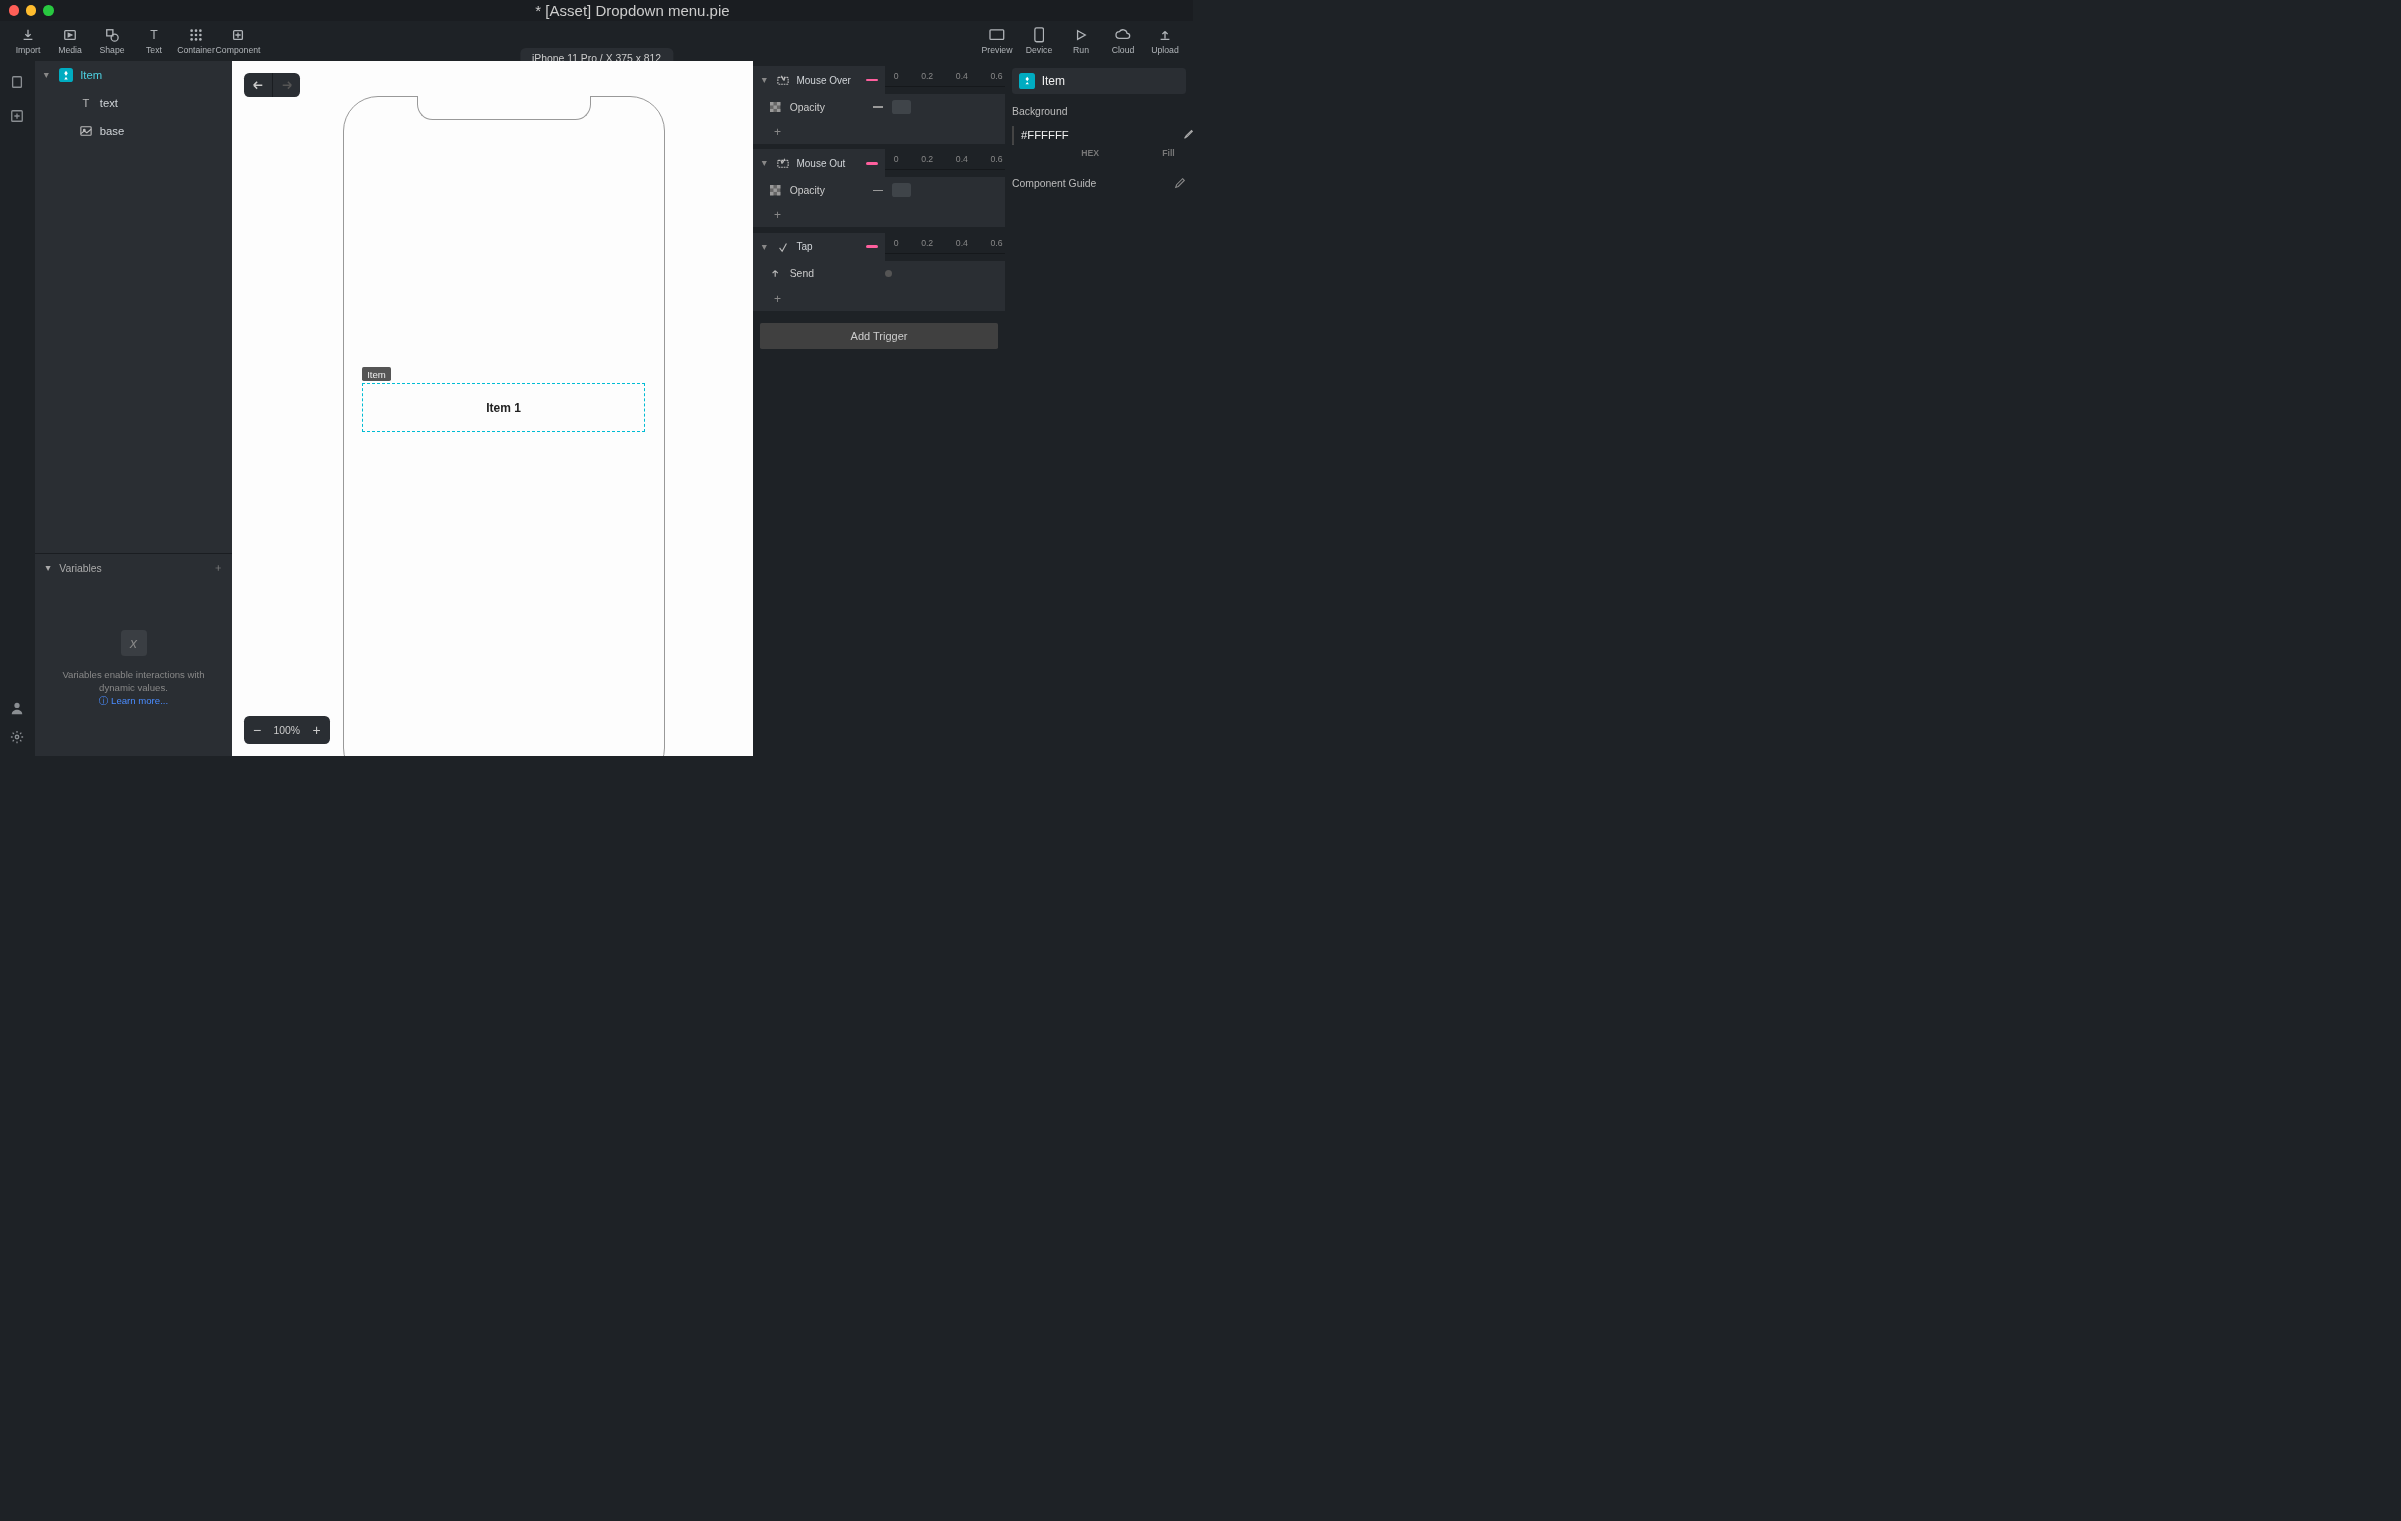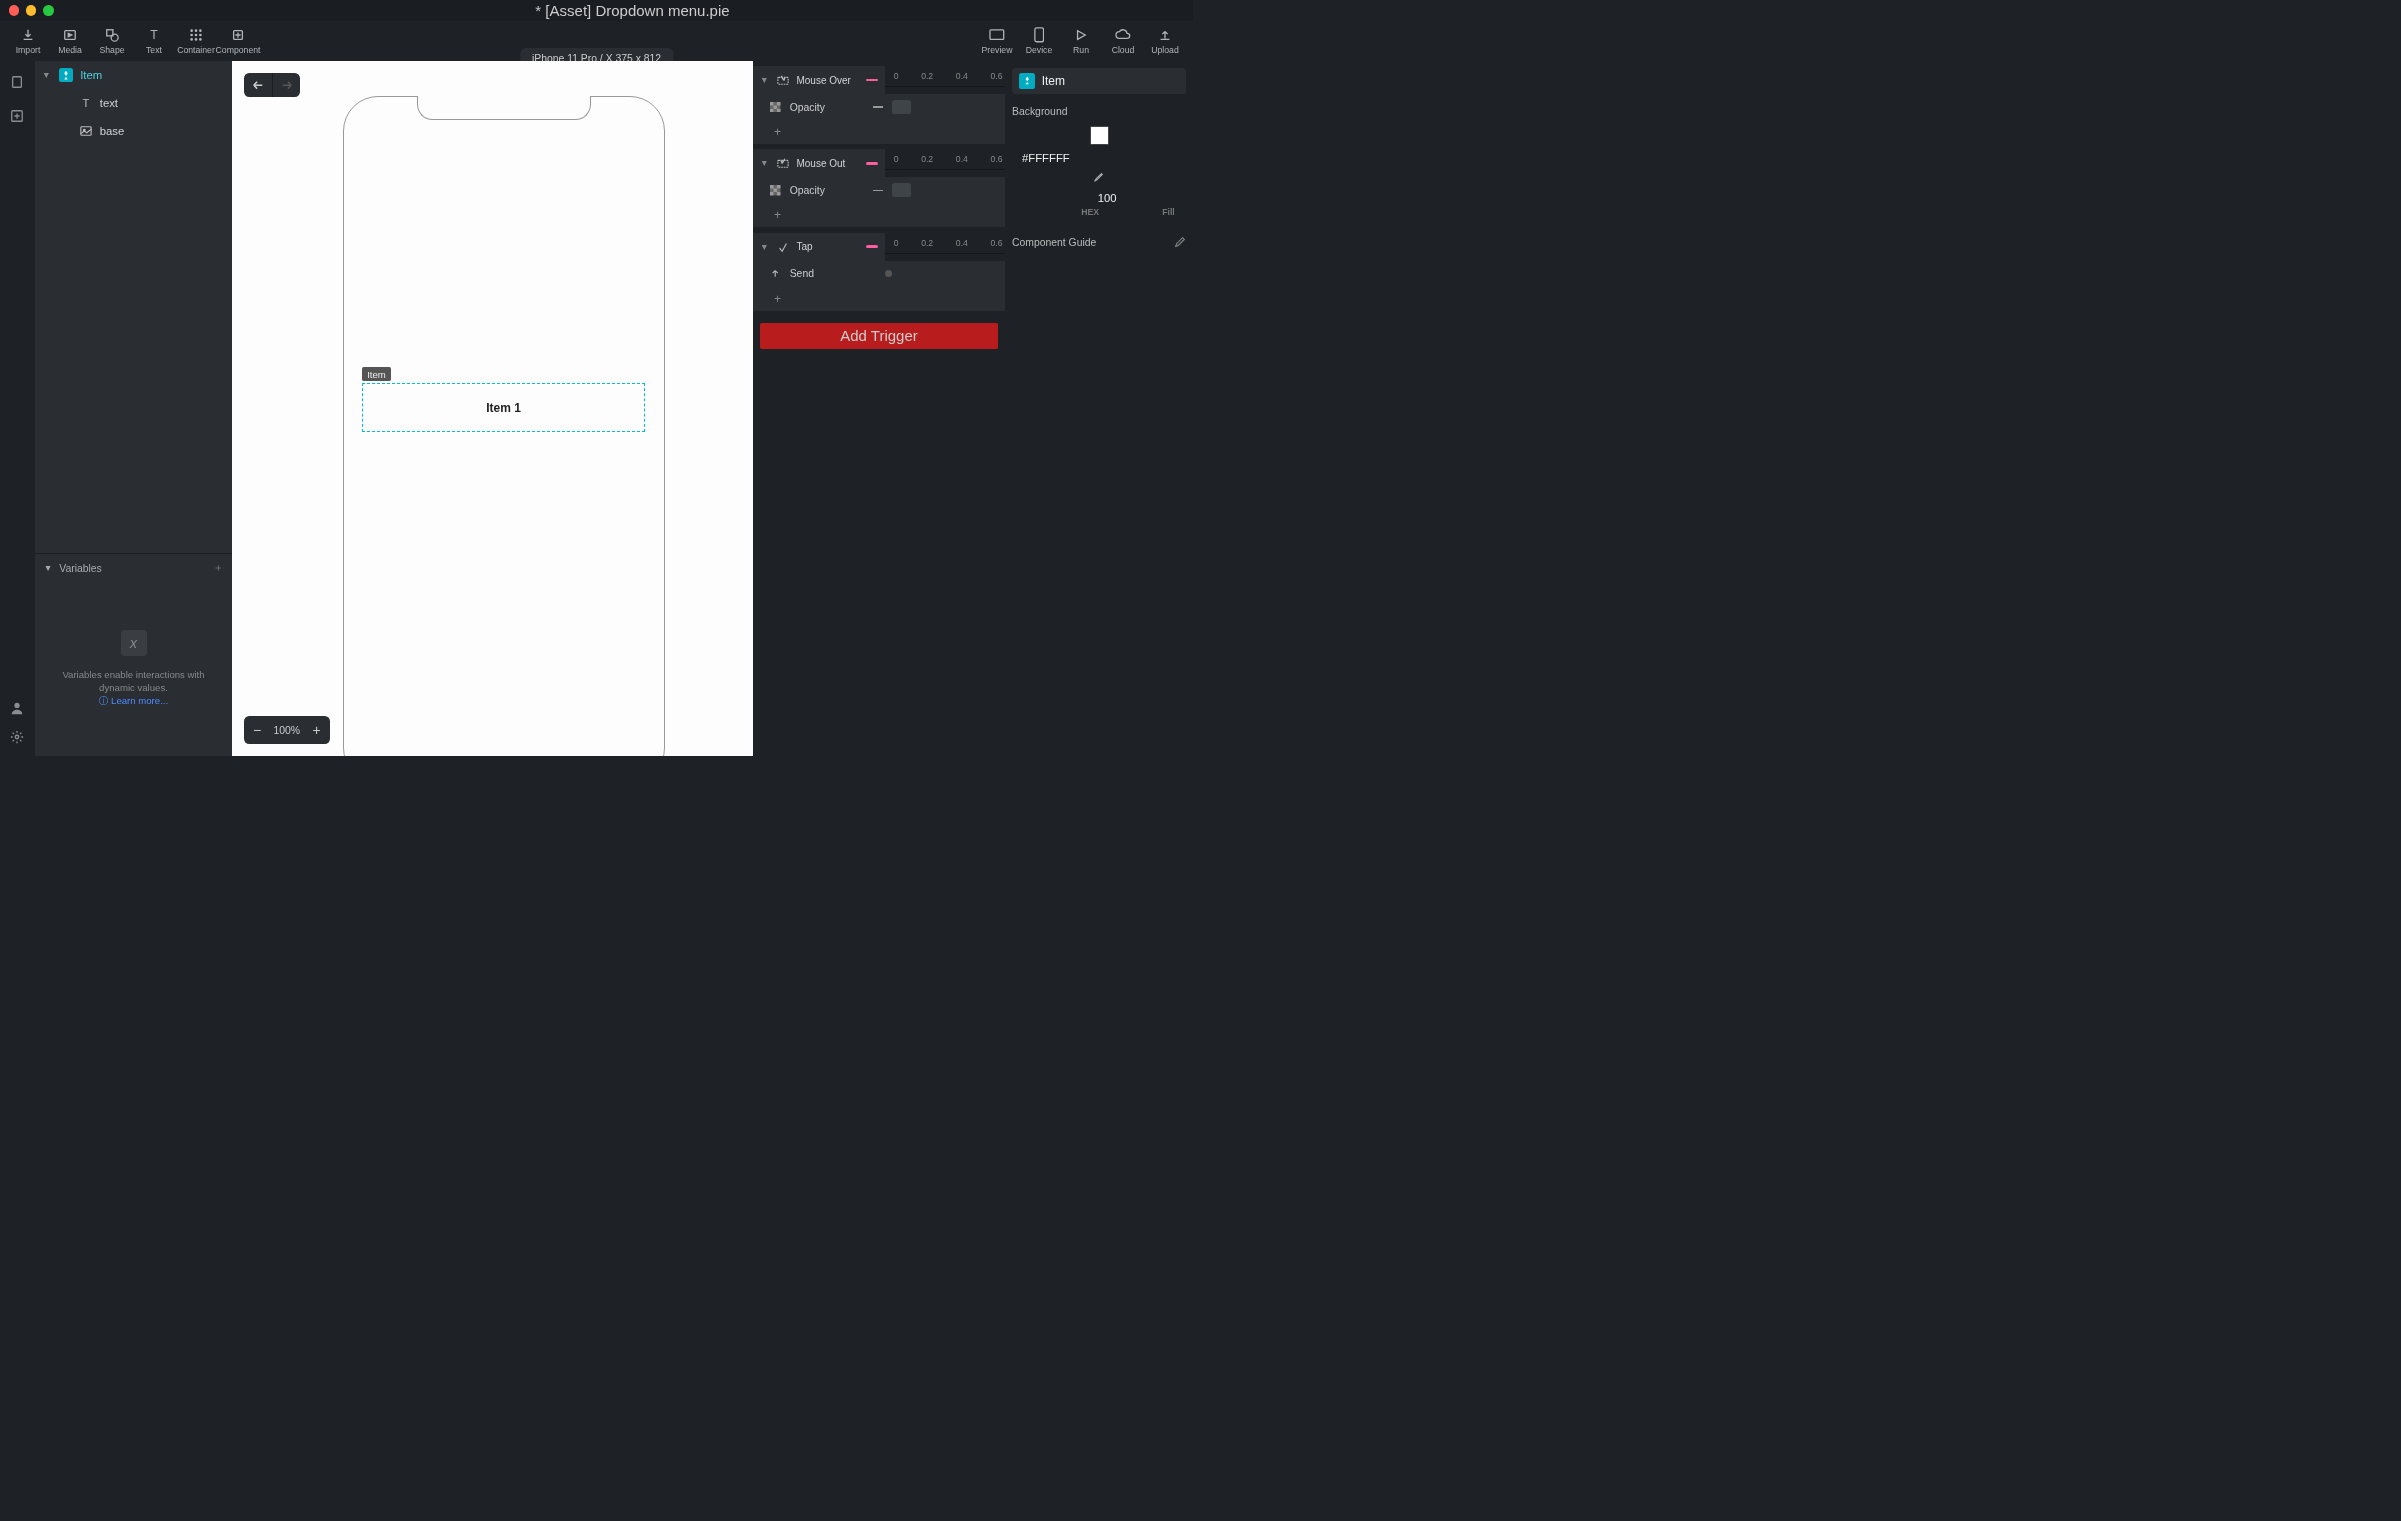--- a/index.html
+++ b/index.html
@@ -74,29 +74,29 @@
 .trigger-header .ename { font-size: 10px; color: #d0d4d8; flex: 1; }
 .trigger-header .bar { width: 12px; height: 2.6px; background: #ff5f9e; border-radius: 1.7px; }
 .trigger-timeline { height: 21px; background: #1e2226; display: flex; align-items: center; padding: 0 8.7px; gap: 22.6px; font-size: 8.7px; color: #888; border-bottom: 0.9px solid #15181b; }
 .trigger-action { display: flex; align-items: center; height: 26px; padding-left: 15.7px; background: #2a2e33; position: relative; }
 .trigger-action .aicon { width: 14px; height: 14px; margin-right: 7px; display: flex; align-items: center; justify-content: center; }
 .trigger-action .aname { font-size: 10.4px; color: #ccc; flex: 1; }
 .trigger-action .dash { width: 10.4px; height: 1.7px; background: #999; position: absolute; right: 122px; }
 .trigger-action .chip { width: 19px; height: 14px; background: #3f4449; border-radius: 2.6px; position: absolute; right: 94px; }
 .trigger-action .dot { width: 7px; height: 7px; background: #555; border-radius: 50%; position: absolute; right: 113px; }
 .trigger-add { display: flex; align-items: center; height: 24px; padding-left: 21px; background: #2a2e33; color: #888; font-size: 12px; cursor: pointer; }
-.add-trigger-btn { margin: 12px 7px; height: 26px; background: #b91c1c; display: flex; align-items: center; justify-content: center; font-size: 15px; color: #ccc; cursor: pointer; border-radius: 1.7px; }
+.add-trigger-btn { margin: 12px 7px; height: 26px; background: #404040; display: flex; align-items: center; justify-content: center; font-size: 11px; color: #ccc; cursor: pointer; border-radius: 1.7px; }
 
 
 .inspector-panel { width: 188px; background: #1e2226; padding: 7px; }
 .insp-title-row { display: flex; align-items: center; background: #2a2e33; border-radius: 3.5px; padding: 5.2px 7px; margin-bottom: 12px; }
 .insp-title-icon { width: 15.7px; height: 15.7px; background: #00acc1; border-radius: 2.6px; margin-right: 7px; display: flex; align-items: center; justify-content: center; }
 .insp-title { font-size: 12px; color: #eee; }
 .insp-section-label { font-size: 10.4px; color: #bbb; margin-bottom: 8.7px; }
-.color-row { display: flex; align-items: center; gap: 7px; margin-bottom: 3.5px; flex-direction: column; }
+.color-row { display: flex; align-items: center; gap: 7px; margin-bottom: 3.5px; }
 .swatch { width: 19px; height: 19px; background: #fff; border: 0.9px solid #444; border-radius: 1.7px; cursor: pointer; }
 .hex-input { flex: 1; background: transparent; border: none; color: #eee; font-size: 11.3px; font-family: inherit; outline: none; }
 .dropper { width: 14px; height: 14px; cursor: pointer; color: #aaa; }
 .opacity-input { width: 35px; background: transparent; border: none; color: #eee; font-size: 11.3px; text-align: right; outline: none; font-family: inherit; }
 .sub-labels { display: flex; font-size: 8.7px; color: #777; margin-bottom: 15.7px; font-weight: bold; }
 .sub-labels .hex-lbl { flex: 1; text-align: center; margin-left: 17.4px; }
 .sub-labels .fill-lbl { width: 35px; text-align: center; }
 .guide-row { display: flex; align-items: center; justify-content: space-between; font-size: 10.4px; color: #bbb; padding: 3.5px 0; cursor: pointer; }
 .guide-row .pencil { color: #888; }
 

